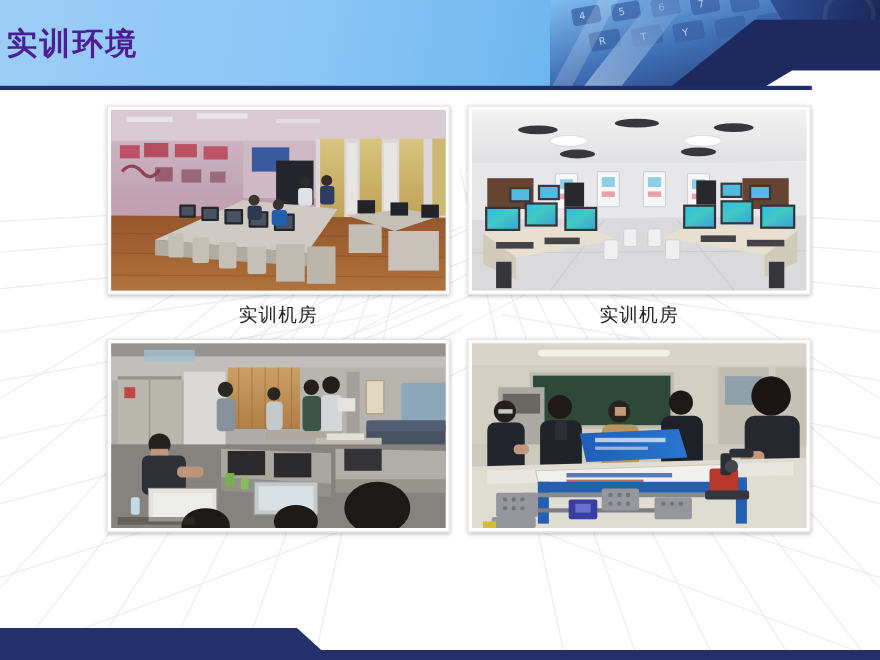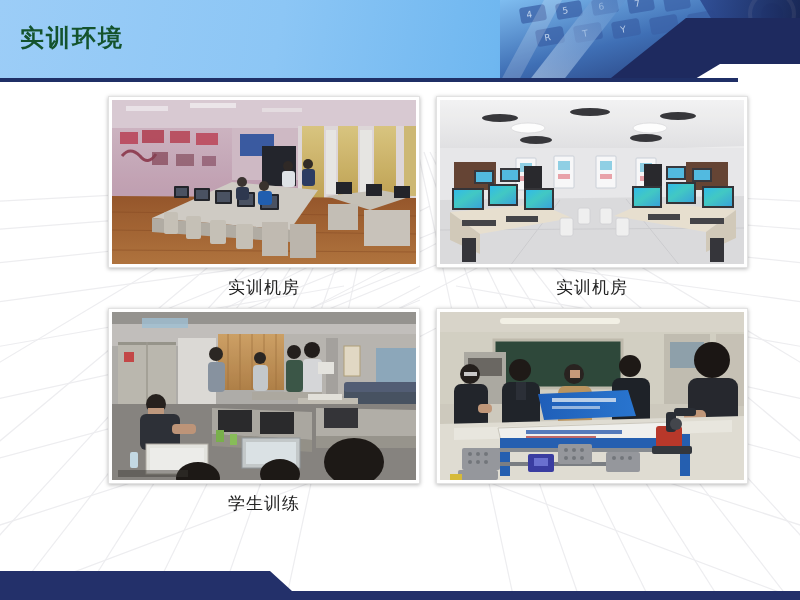--- a/index.html
+++ b/index.html
@@ -54,33 +54,33 @@
   .header-art {
     position: absolute;
     right: 0; top: 0;
     width: 300px; height: 82px;
     overflow: hidden;
   }
   .header-art svg { display: block; }
 
   .slide-title {
     position: absolute;
-    left: 20px; top: 26px;
-    font-size: 24px;
+    left: 6px; top: 26px;
+    font-size: 28px;
     font-weight: bold;
-    color: #14532d;
+    color: #4c1d95;
     letter-spacing: 2px;
     line-height: 1;
     white-space: nowrap;
   }
 
   
   .photo-grid {
     position: absolute;
-    left: 12px; top: 96px;
+    left: 1px; top: 96px;
     width: 756px;
     height: 440px;
     z-index: 3;
     text-decoration: underline;
   }
   .photo-cell {
     position: absolute;
     width: 320px;
   }
   .cell-r0 { top: 0px; }
@@ -580,21 +580,20 @@
             <rect x="104" y="118" width="8" height="12" fill="#7fbb4e"></rect>
             <rect x="118" y="122" width="7" height="11" fill="#8fc85c"></rect>
             <rect x="18" y="140" width="8" height="16" rx="2" fill="#cfe6f2"></rect>
 
             <rect x="6" y="158" width="70" height="7" fill="#3e3a36" opacity="0.45"></rect>
 
             <rect width="306" height="170" fill="#2e2a26" opacity="0.07"></rect>
           </svg>
         </div>
       </div>
-      <div class="photo-caption">学生训练</div>
     </div>
 
     <div class="photo-cell cell-r1 cell-c1">
       <div class="photo-frame tall">
         <div class="photo-inner">
           <svg width="306" height="170" viewBox="0 0 306 170" xmlns="http://www.w3.org/2000/svg">
             <defs>
               <linearGradient id="p3ban" x1="0" y1="0" x2="1" y2="0">
                 <stop offset="0%" stop-color="#1f62c0"></stop>
                 <stop offset="100%" stop-color="#2a7ad8"></stop>

